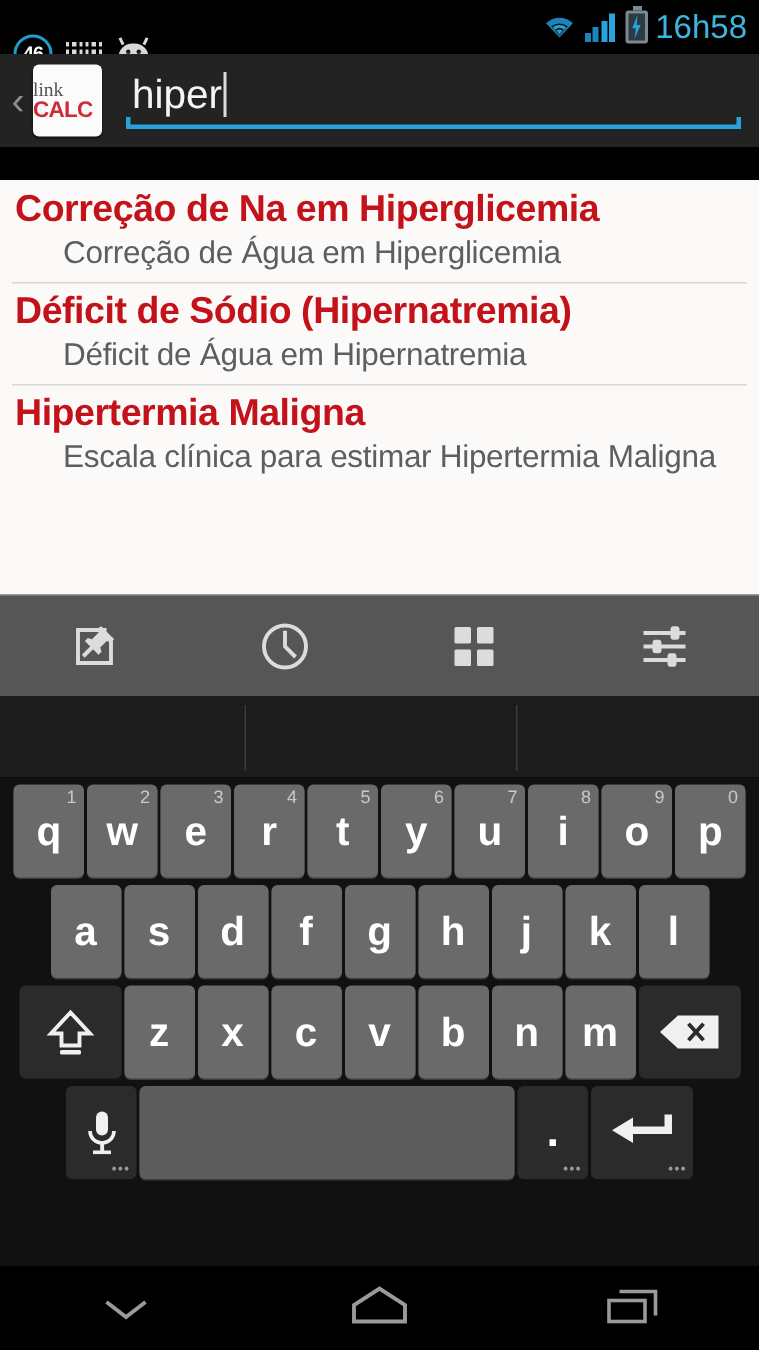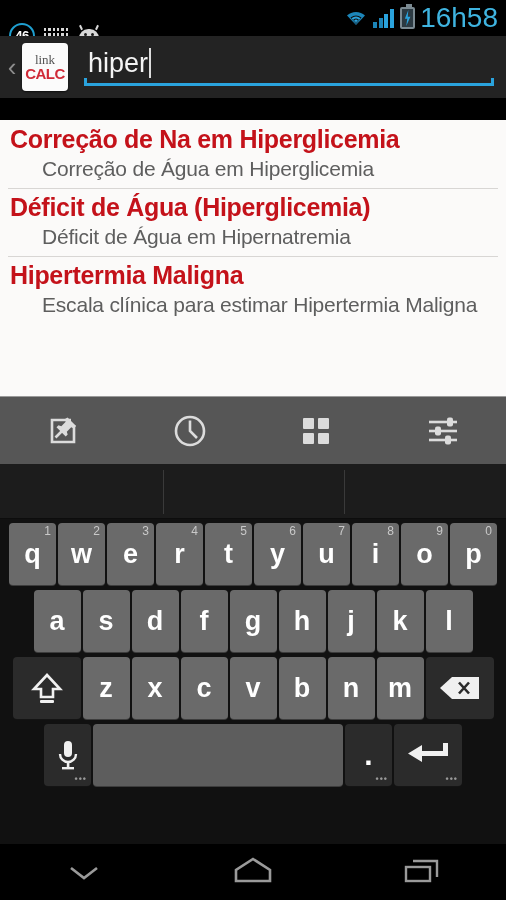--- a/index.html
+++ b/index.html
@@ -46,34 +46,34 @@
     position:relative; background:#2c3a42;
   }
   .batt:before{
     content:""; position:absolute; top:-5px; left:3.5px; width:6px; height:3px; background:#7b8a92;
   }
   .batt .bolt {
     position:absolute; left:2px; top:1px; width:7px; height:16px;
     background:#2aa3dd;
     clip-path: polygon(60% 0%, 10% 55%, 45% 55%, 30% 100%, 90% 42%, 52% 42%);
   }
-  .clock { color:#3fb4e0; font-size:28px; letter-spacing:0px; }
+  .clock { color:#3fb4e0; font-size:22px; letter-spacing:0px; }
 
   
   .appbar {
     position:absolute; top:36px; left:0; width:506px; height:62px;
     background:#232323; display:flex; align-items:center;
   }
   .back-chevron {
     width:24px; height:62px; display:flex; align-items:center; justify-content:center;
     color:#8d8d8d; font-size:26px; line-height:1;
   }
   .logo {
     width:46px; height:48px; background:#fbfbfb; border-radius:4px;
-    display:flex; flex-direction:column; align-items:center; justify-content:center;
+    display:flex; flex-direction:column; align-items:flex-start; justify-content:center;
     box-shadow:0 1px 2px rgba(0,0,0,.6); margin-left:-2px;
   }
   .logo .l1 { font-size:13px; color:#555; line-height:13px; font-family:"Liberation Serif", serif;}
   .logo .l2 { font-size:15px; color:#d02a37; font-weight:bold; line-height:16px; letter-spacing:-0.5px;}
   .searchwrap { flex:1; position:relative; height:62px; margin-left:16px; padding-right:0; }
   .searchtext {
     position:absolute; left:4px; top:12px; color:#f4f4f4; font-size:27px; line-height:30px;
   }
   .caret {
     position:absolute; top:12px; width:2px; height:30px; background:#dcdcdc;
@@ -226,21 +226,21 @@
       <div class="underline"></div>
     </div>
   </div>
 
   <div class="list">
     <div class="row">
       <div class="title">Correção de Na em Hiperglicemia</div>
       <div class="subtitle">Correção de Água em Hiperglicemia</div>
     </div>
     <div class="row">
-      <div class="title">Déficit de Água (Hiperglicemia)</div>
+      <div class="title">Déficit de Sódio (Hipernatremia)</div>
       <div class="subtitle">Déficit de Água em Hipernatremia</div>
     </div>
     <div class="row">
       <div class="title">Hipertermia Maligna</div>
       <div class="subtitle">Escala clínica para estimar Hipertermia Maligna</div>
     </div>
   </div>
 
   <div class="toolbar">
     <div class="tb-item">

